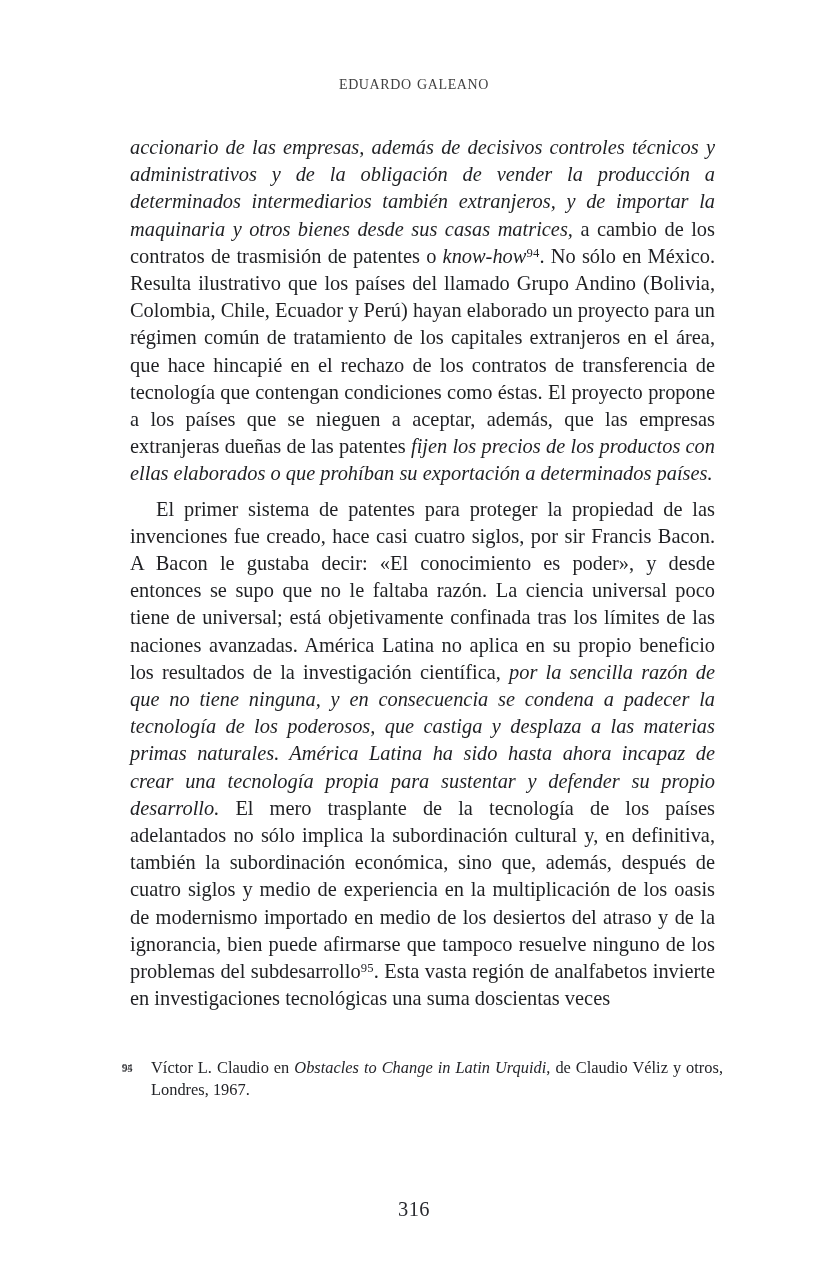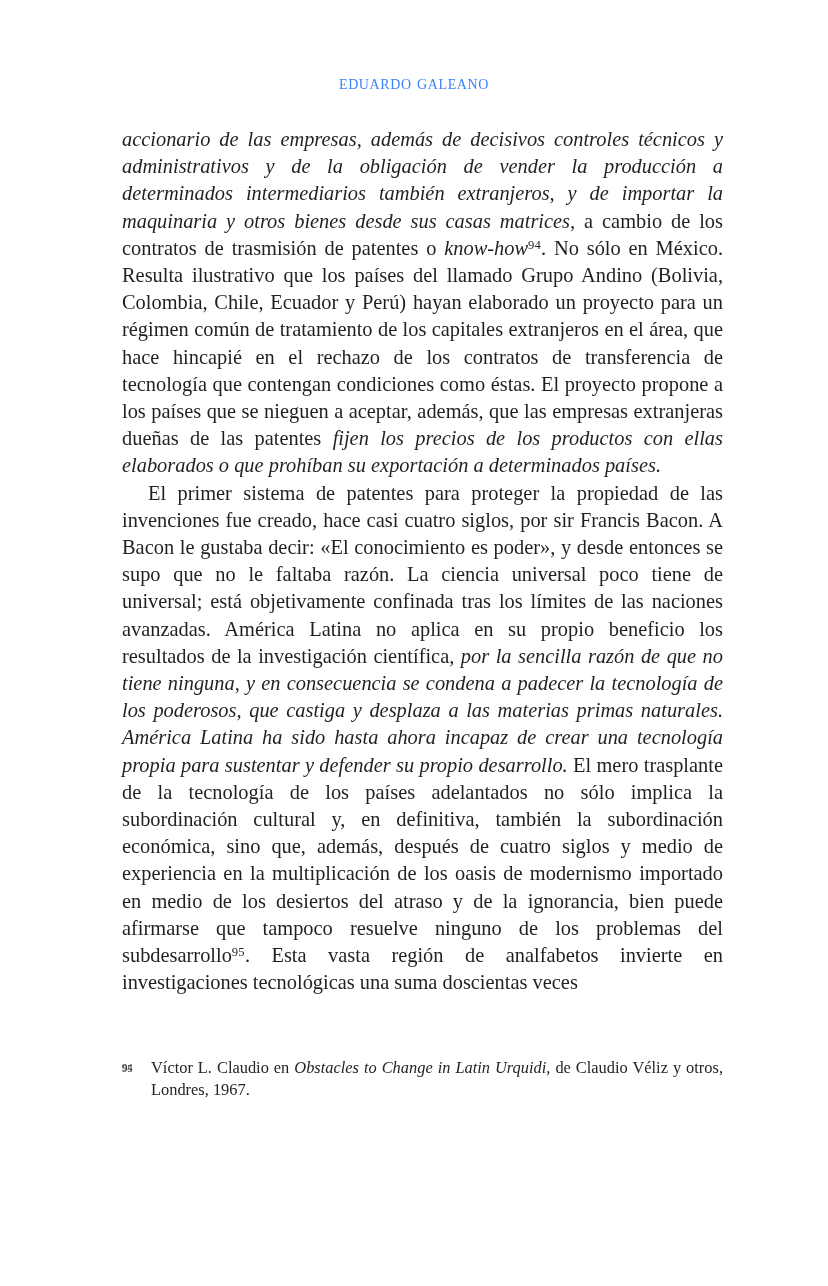--- a/index.html
+++ b/index.html
@@ -26,36 +26,36 @@
 
   
   .running-head {
     position: absolute;
     top: 72px;
     left: 0;
     width: 828px;
     text-align: center;
     font-size: 19.5px;
     letter-spacing: 0.6px;
-    color: #3b82f6;
+    color: #404040;
     font-variant: small-caps;
     text-transform: lowercase;
   }
   .running-head::first-letter { font-size: 1em; }
 
   
   .body-block {
     position: absolute;
     top: 126px;
     left: 122px;
     width: 601px;
   }
 
   .para {
-    margin: 0;
+    margin: 8px;
     font-size: 20.4px;
     line-height: 27.2px;
     text-align: justify;
     text-justify: inter-word;
     hyphens: manual;
     color: #1f2023;
   }
   .para + .para { margin-top: 0; }
   .para.indent { text-indent: 26px; }
 
@@ -116,14 +116,15 @@
   <div class="body-block">
       <p class="para"><span class="ital">accionario de las empresas, además de decisivos controles técnicos y administrativos y de la obligación de vender la producción a determinados intermediarios también extranjeros, y de importar la maquinaria y otros bienes desde sus casas matrices,</span><span> a cambio de los contratos de trasmisión de patentes o </span><span class="ital">know-how</span><sup class="fn">94</sup><span>. No sólo en México. Resulta ilustrativo que los países del llamado Grupo Andino (Bolivia, Colombia, Chile, Ecuador y Perú) hayan elaborado un proyecto para un régimen común de tratamiento de los capitales extranjeros en el área, que hace hincapié en el rechazo de los contratos de transferencia de tecnología que contengan condiciones como éstas. El proyecto propone a los países que se nieguen a aceptar, además, que las empresas extranjeras dueñas de las patentes </span><span class="ital">fijen los precios de los productos con ellas elaborados o que prohíban su exportación a determinados países.</span></p>
       <p class="para indent"><span>El primer sistema de patentes para proteger la propiedad de las invenciones fue creado, hace casi cuatro siglos, por sir Francis Bacon. A Bacon le gustaba decir: «El conocimiento es poder», y desde entonces se supo que no le faltaba razón. La ciencia universal poco tiene de universal; está objetivamente confinada tras los límites de las naciones avanzadas. América Latina no aplica en su propio beneficio los resultados de la investigación científica, </span><span class="ital">por la sencilla razón de que no tiene ninguna, y en consecuencia se condena a padecer la tecnología de los poderosos, que castiga y desplaza a las materias primas naturales. América Latina ha sido hasta ahora incapaz de crear una tecnología propia para sustentar y defender su propio desarrollo.</span><span> El mero trasplante de la tecnología de los países adelantados no sólo implica la subordinación cultural y, en definitiva, también la subordinación económica, sino que, además, después de cuatro siglos y medio de experiencia en la multiplicación de los oasis de modernismo importado en medio de los desiertos del atraso y de la ignorancia, bien puede afirmarse que tampoco resuelve ninguno de los problemas del subdesarrollo</span><sup class="fn">95</sup><span>. Esta vasta región de analfabetos invierte en investigaciones tecnológicas una suma doscientas veces</span></p>
     </div>
 
   <div class="footnotes">
       <div class="footnote"><span class="fn-marker">94</span></div>
       <div class="footnote"><span class="fn-marker">95</span><span><span>Víctor L. Claudio en </span><span class="ital">Obstacles to Change in Latin Urquidi</span><span>, de Claudio Véliz y otros, Londres, 1967.</span></span></div>
     </div>
 
+  <div class="folio">316</div>
 
 </div>
 
 </body></html>

